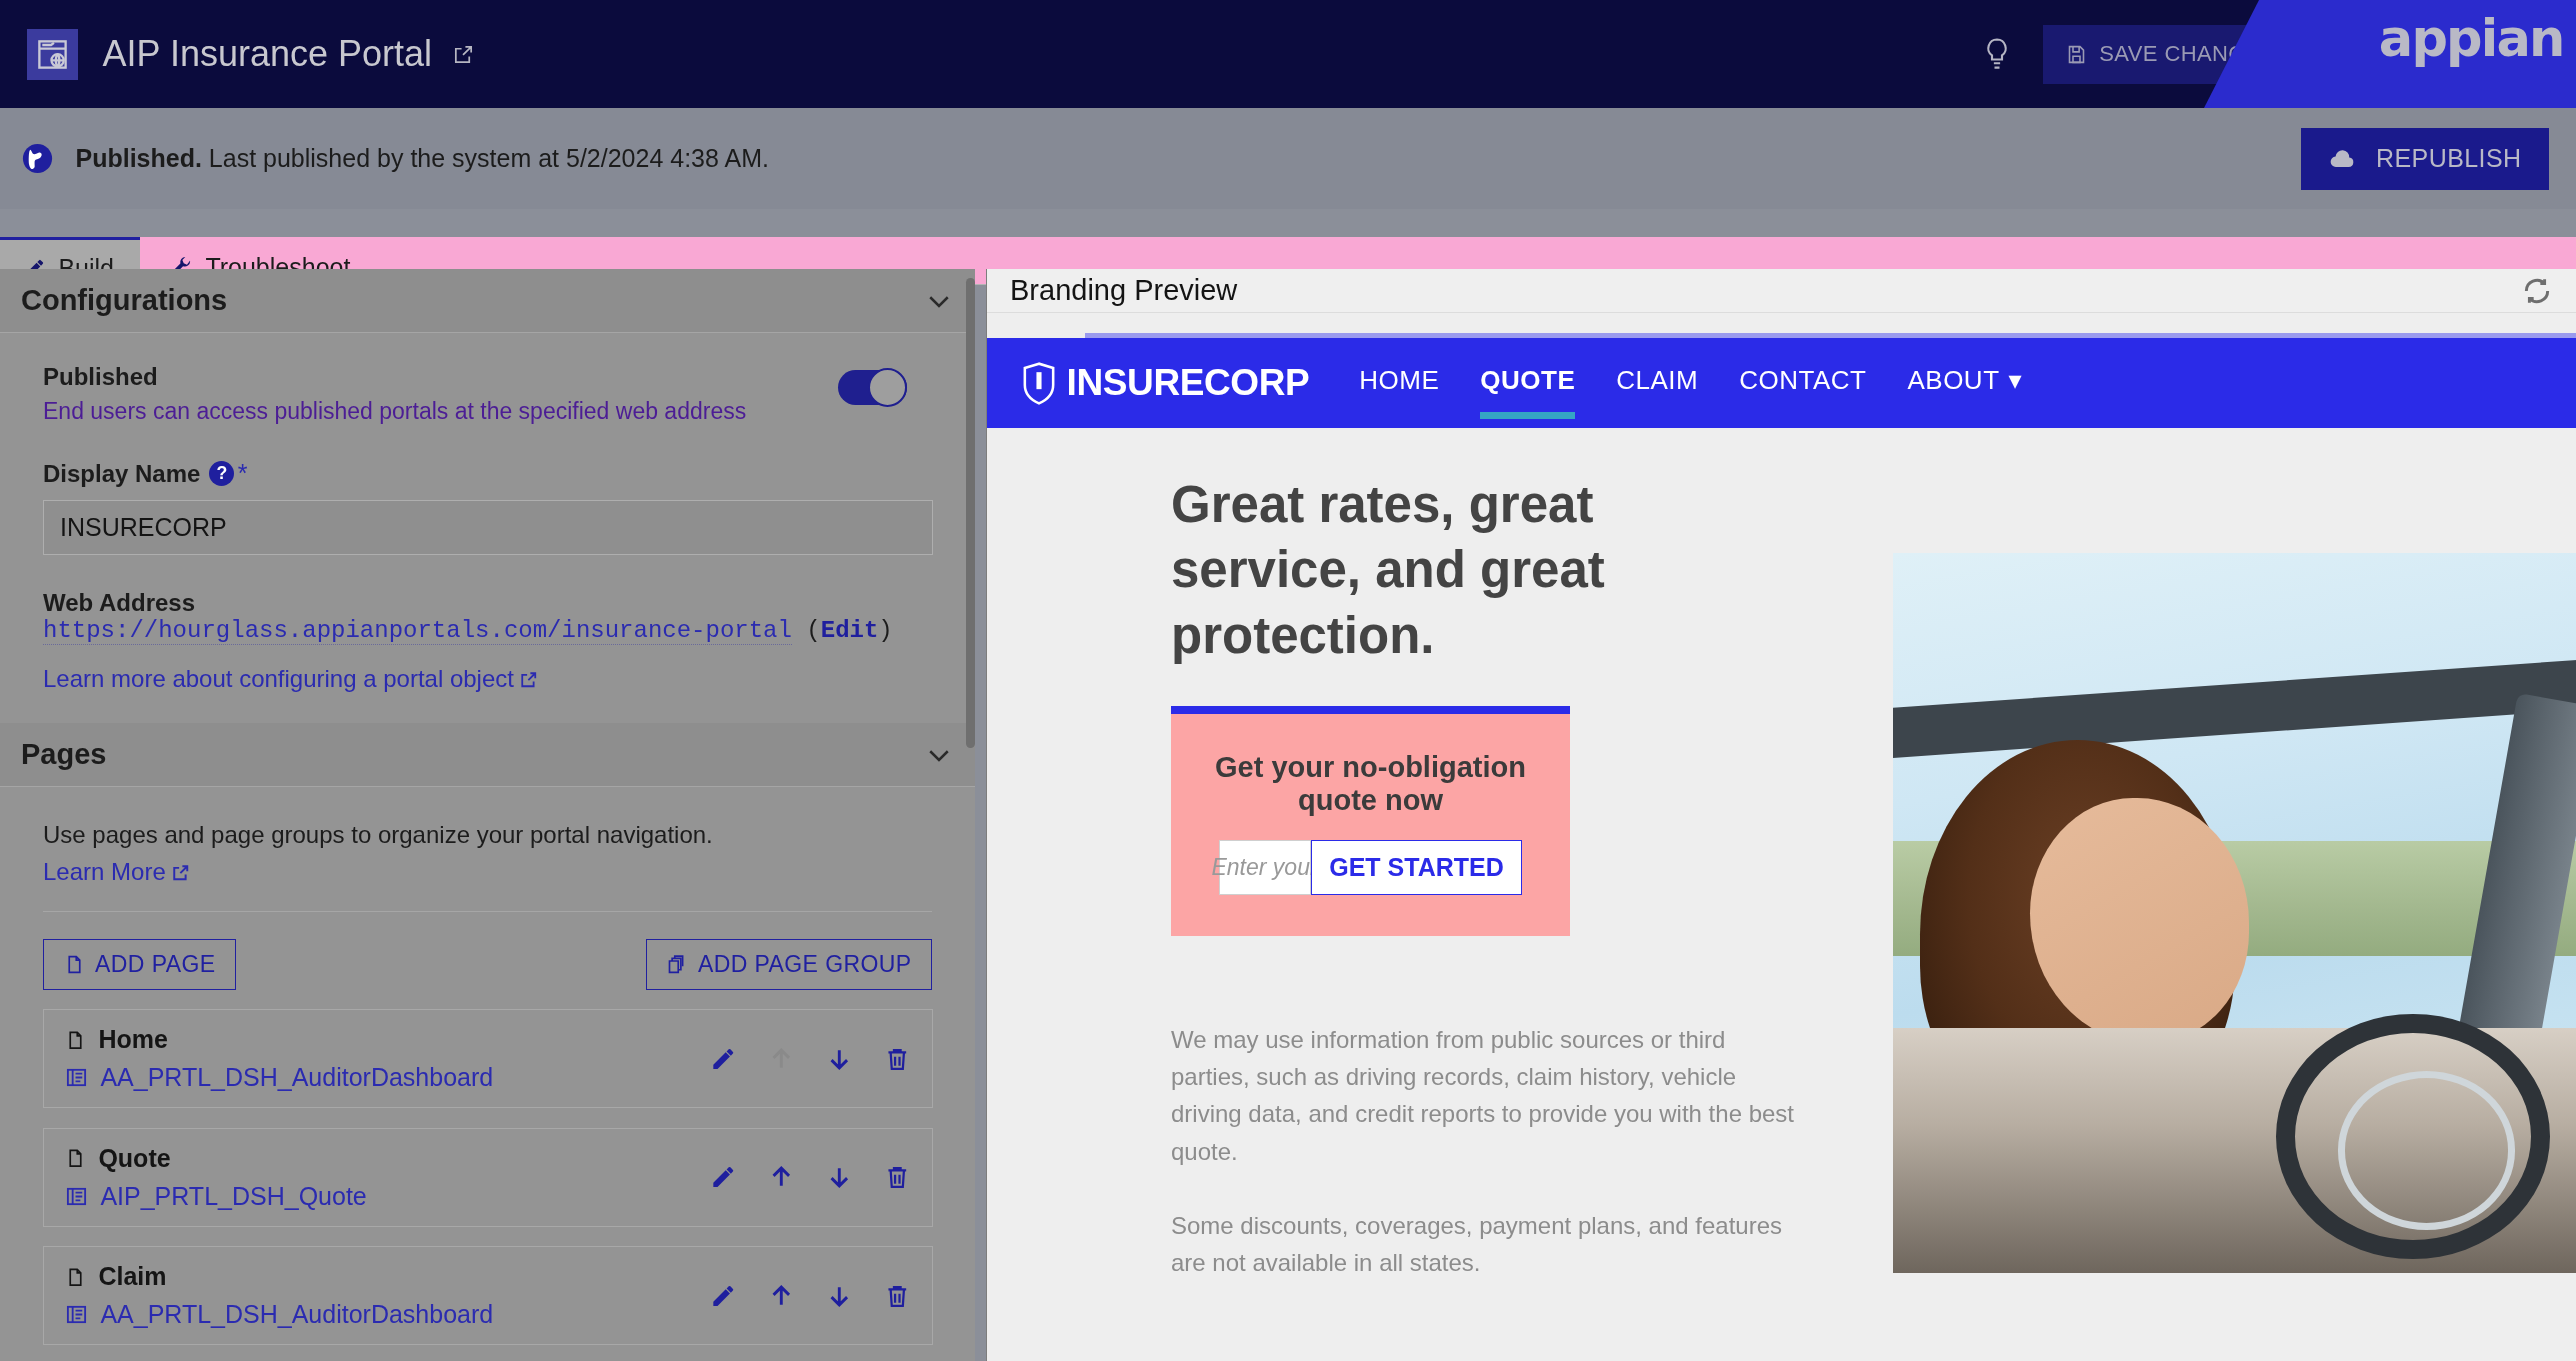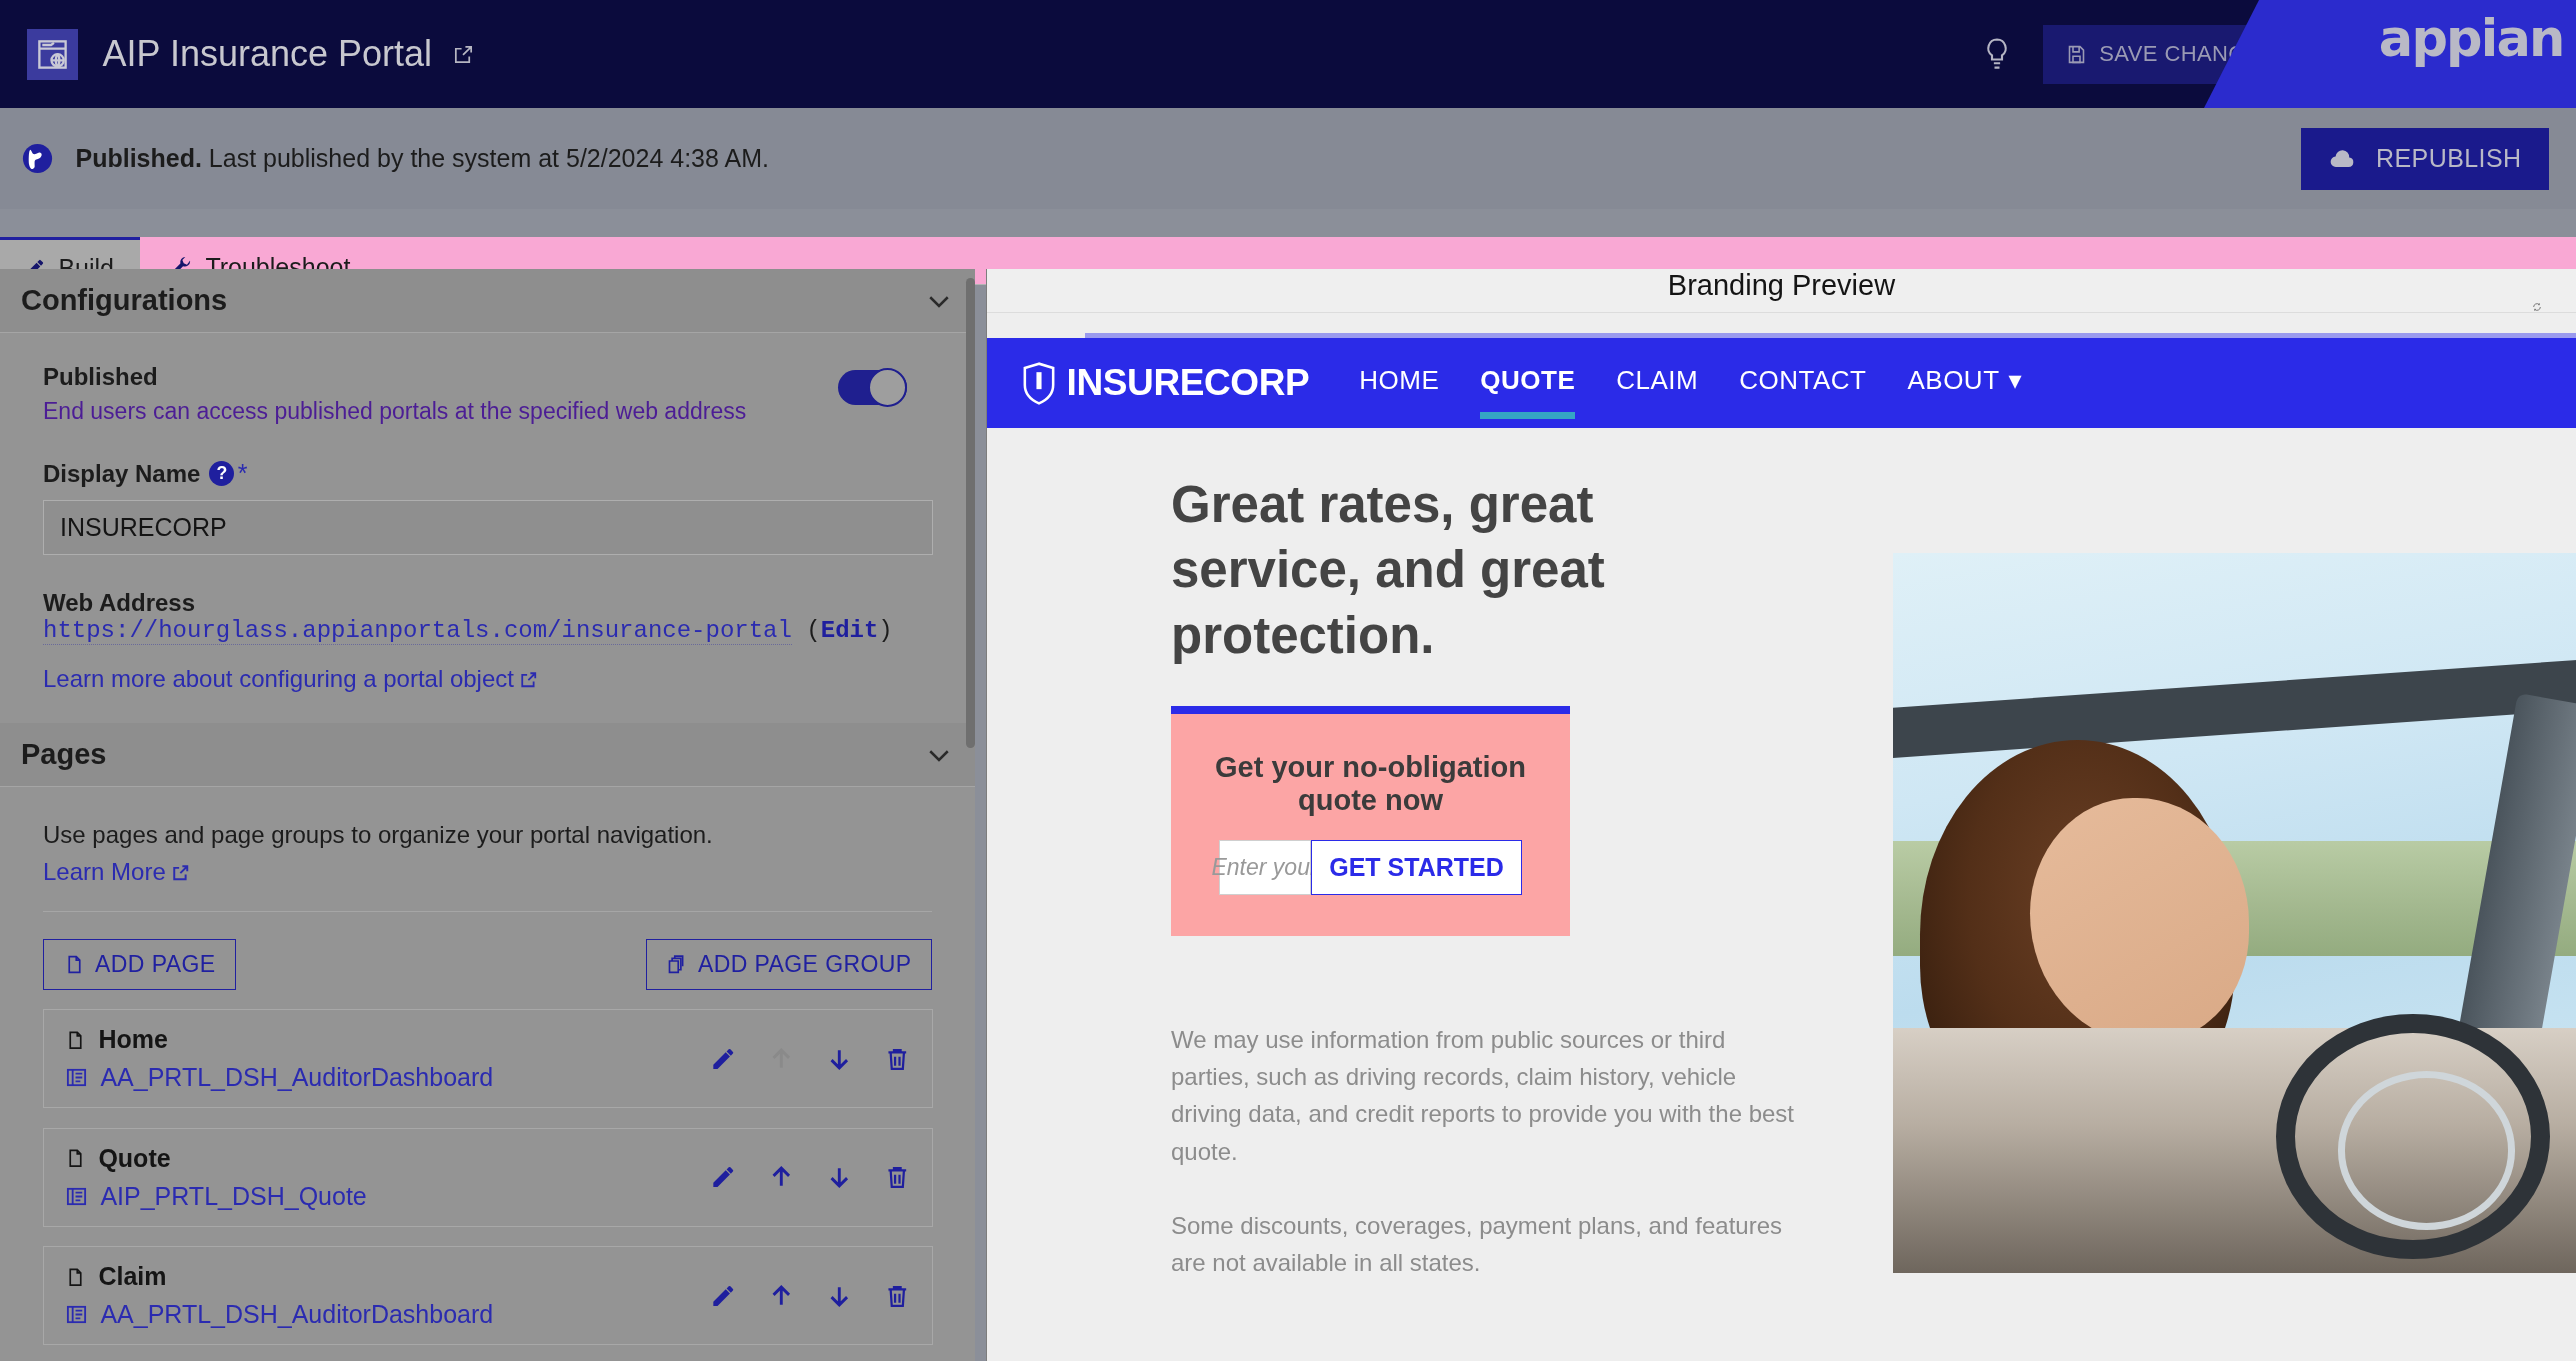--- a/index.html
+++ b/index.html
@@ -195,21 +195,21 @@
     background: #6f6f6f; border-radius: 4.4px;
   }
 
   
   .rightpanel {
     position: absolute; left: 986px; top: 269px; width: 1590px; height: 1092px;
     background: #eeeeee; border-left: 0.9px solid #7d7d7d;
   }
   .bp-header {
     height: 44px; display: flex; align-items: center; padding: 0 23px;
-    border-bottom: 0.9px solid #dcdcdc; background: #efefef; flex-direction: column;
+    border-bottom: 0.9px solid #dcdcdc; background: #efefef;
   }
   .bp-title { font-size: 29px; color: #141414; }
   .refresh { margin-left:auto; width: 32px; height: 32px; }
 
   .bp-blueline { position:absolute; left: 98px; top: 64px; width: 1493px; height: 5.3px; background:#9a9aee; }
 
   .prev-nav {
     position: absolute; left: 0; top: 69px; width: 1590px; height: 90px;
     background: #2b2be8; display: flex; align-items: center;
   }

